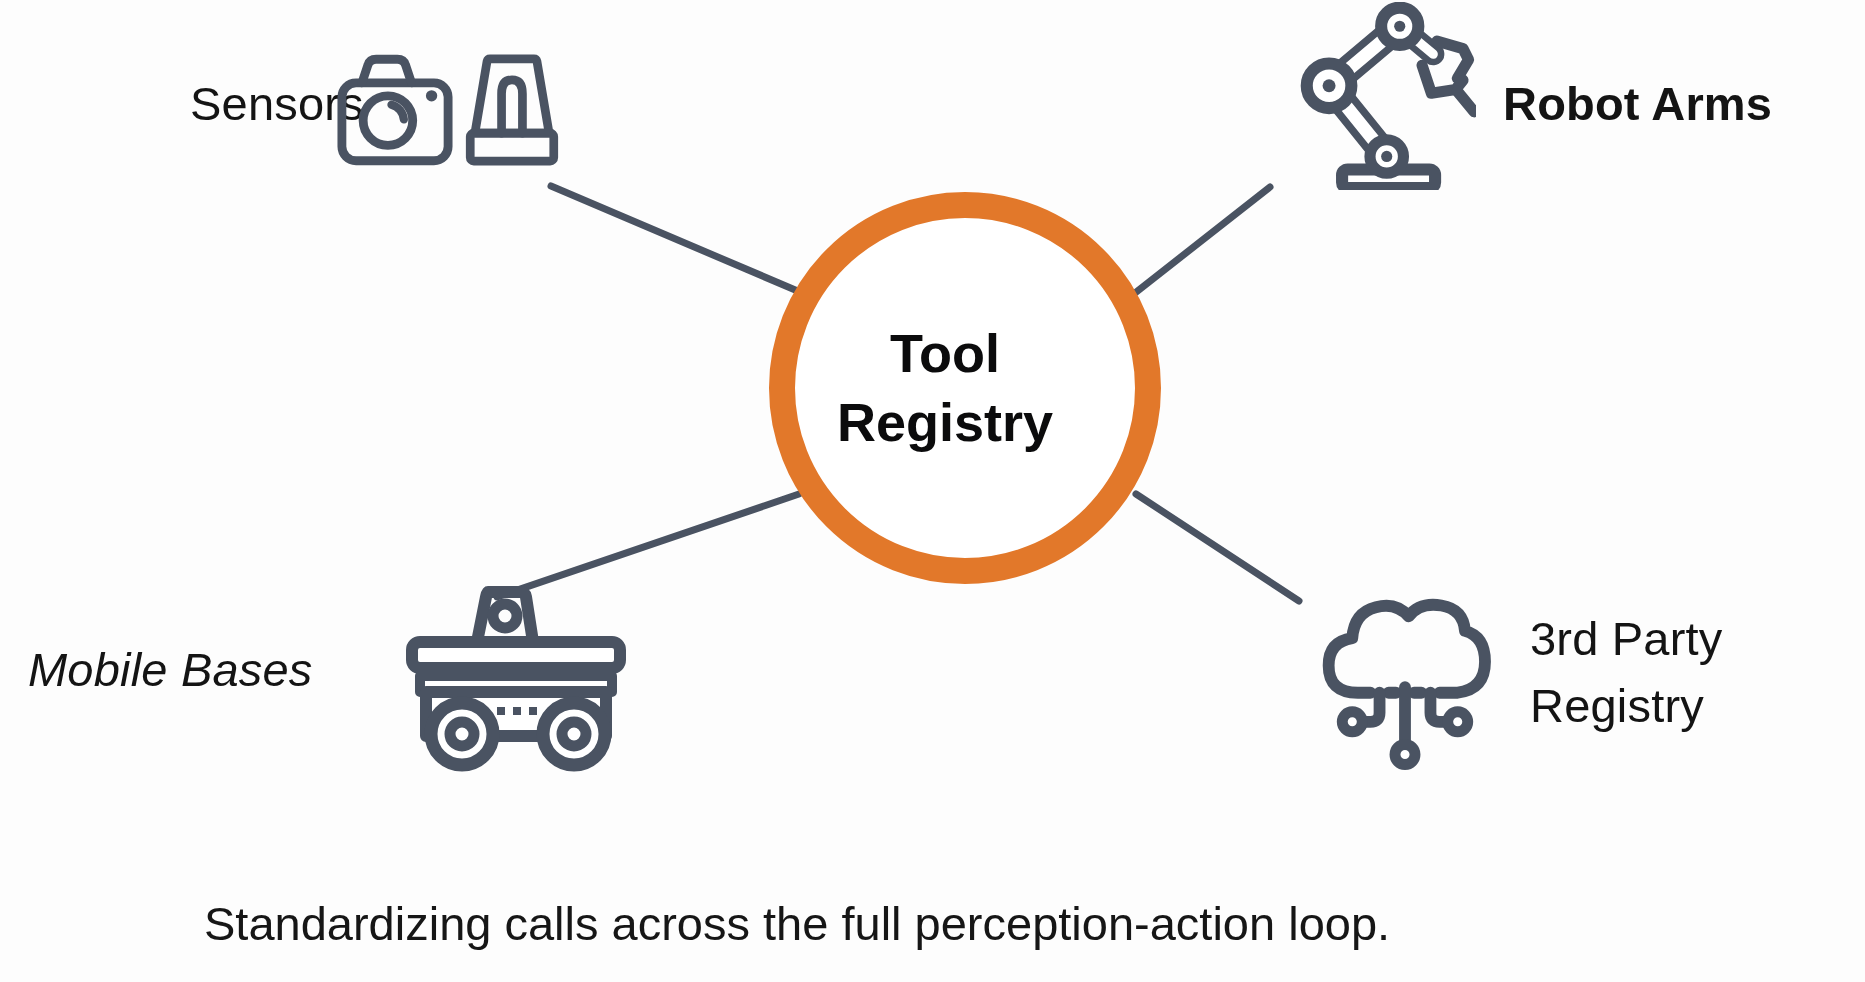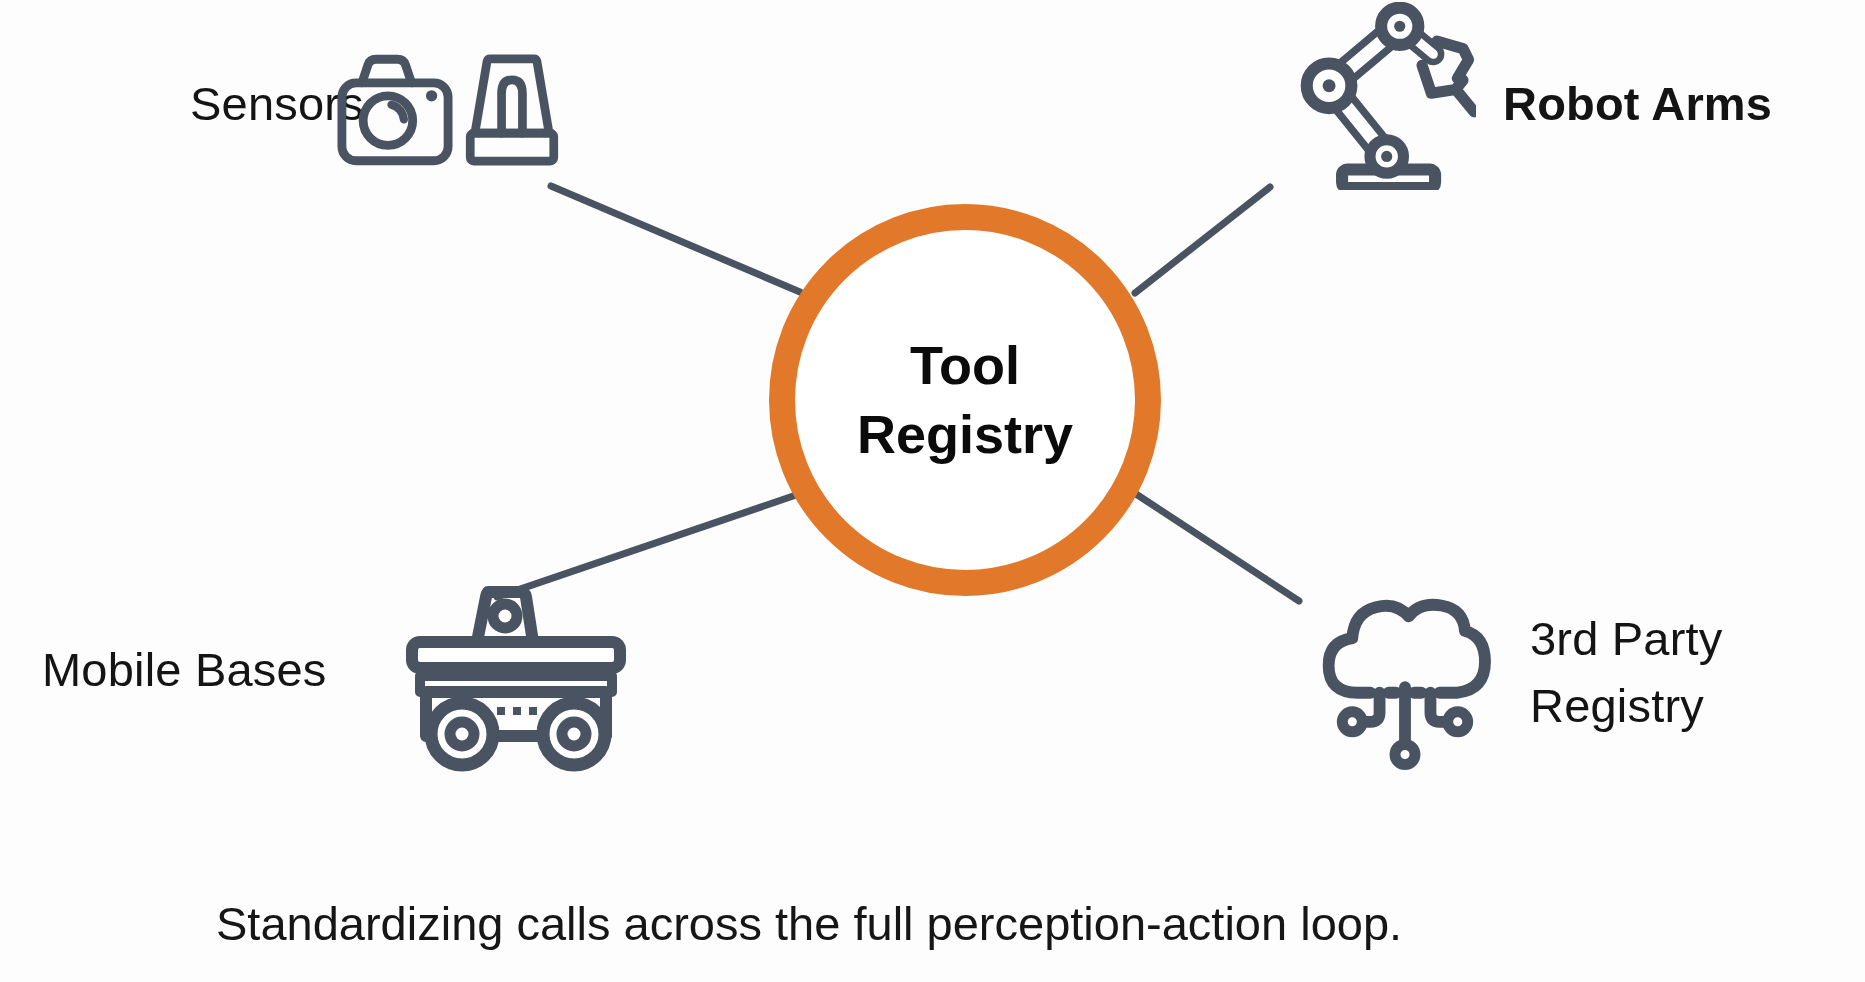--- a/index.html
+++ b/index.html
@@ -2,24 +2,24 @@
 <html><head>
 <meta charset="utf-8">
 <style>
   html,body{margin:0;padding:0;background:#fdfdfd;}
   body{font-family:"Liberation Sans","DejaVu Sans",sans-serif;}
   .canvas{position:relative;width:1865px;height:982px;background:#fdfdfd;overflow:hidden;}
   .connectors{position:absolute;left:0;top:0;width:1865px;height:982px;}
   .node-label{position:absolute;font-size:47px;color:#141414;letter-spacing:.2px;white-space:nowrap;}
   .node-label.wrap{white-space:normal;line-height:1.42;}
   .icon{position:absolute;}
-  .hub{position:absolute;left:769px;top:204px;width:392px;height:392px;border:26px solid #e2782a;
-       border-radius:50%;background:#fff;box-sizing:border-box;display:flex;align-items:center;justify-content:center;}
+  .hub{position:absolute;left:769px;top:192px;width:392px;height:392px;border:26px solid #e2782a;
+       border-radius:50%;background:#fff;box-sizing:border-box;display:flex;align-items:center;justify-content:flex-start;}
   .hub-label{width:300px;text-align:center;font-size:54px;font-weight:700;line-height:1.27;color:#0b0b0c;}
-  .caption{position:absolute;left:204px;top:896px;font-size:47px;color:#161616;white-space:nowrap;margin-left:12px;}
+  .caption{position:absolute;left:204px;top:896px;font-size:47px;color:#161616;white-space:nowrap;}
 </style>
 </head>
 <body>
 
 <div class="canvas">
 
   <svg class="connectors" viewBox="0 0 1865 982" fill="none" stroke="#4a5362" stroke-width="7" stroke-linecap="round">
     <line x1="551" y1="186" x2="800" y2="292"></line>
     <line x1="1270" y1="187" x2="1135" y2="293"></line>
     <line x1="799" y1="494" x2="497" y2="597"></line>
@@ -60,21 +60,21 @@
     <circle cx="21" cy="45" r="12" fill="#fff" stroke-width="6.5"></circle>
     <circle cx="21" cy="45" r="3.5" fill="#4a5362" stroke="none"></circle>
     <circle cx="59" cy="13" r="10" fill="#fff" stroke-width="6.5"></circle>
     <circle cx="59" cy="13" r="3" fill="#4a5362" stroke="none"></circle>
     <circle cx="52" cy="83" r="9" fill="#fff" stroke-width="6"></circle>
     <circle cx="52" cy="83" r="3" fill="#4a5362" stroke="none"></circle>
   </svg>
 
   <div class="node-label" style="left:1503px;top:76px;font-weight:bold;">Robot Arms</div>
 
-  <div class="node-label" style="left:42px;top:642px;">Mobile Bases</div>
+  <div class="node-label" style="left:28px;top:642px;font-style:italic;">Mobile Bases</div>
 
   <svg class="icon" style="left:406px;top:586px;" width="220" height="186" viewBox="0 0 110 93" fill="none" stroke="#4a5362" stroke-linecap="round" stroke-linejoin="round">
     <path d="M41 3 H57 Q59.5 3 60 5.5 L63.5 28 H35.5 L40 5.5 Q40.5 3 41 3 Z" stroke-width="6"></path>
     <circle cx="49.5" cy="15" r="6" stroke-width="5.5"></circle>
     <rect x="3" y="28" width="104" height="13" rx="4" fill="#fff" stroke-width="6"></rect>
     <rect x="7" y="45" width="96" height="8" fill="#fff" stroke-width="5"></rect>
     <rect x="10" y="53" width="90" height="22" fill="#fff" stroke-width="6"></rect>
     <rect x="45.5" y="60.5" width="4" height="4" fill="#4a5362" stroke="none"></rect>
     <rect x="53.5" y="60.5" width="4" height="4" fill="#4a5362" stroke="none"></rect>
     <rect x="61.5" y="60.5" width="4" height="4" fill="#4a5362" stroke="none"></rect>

